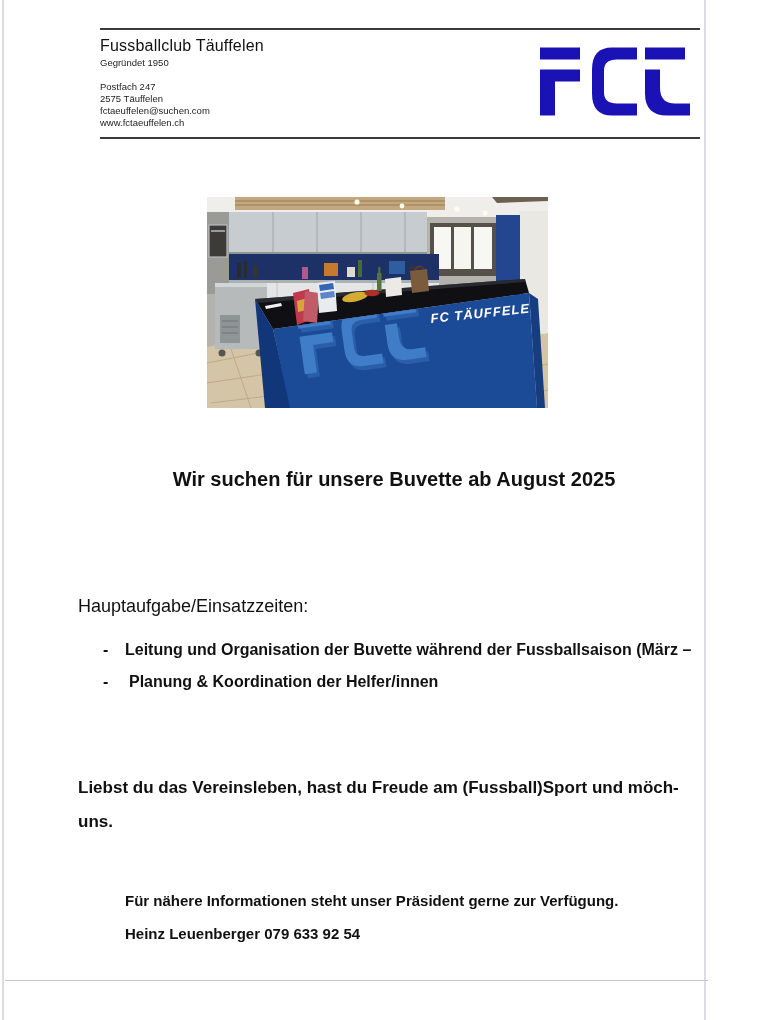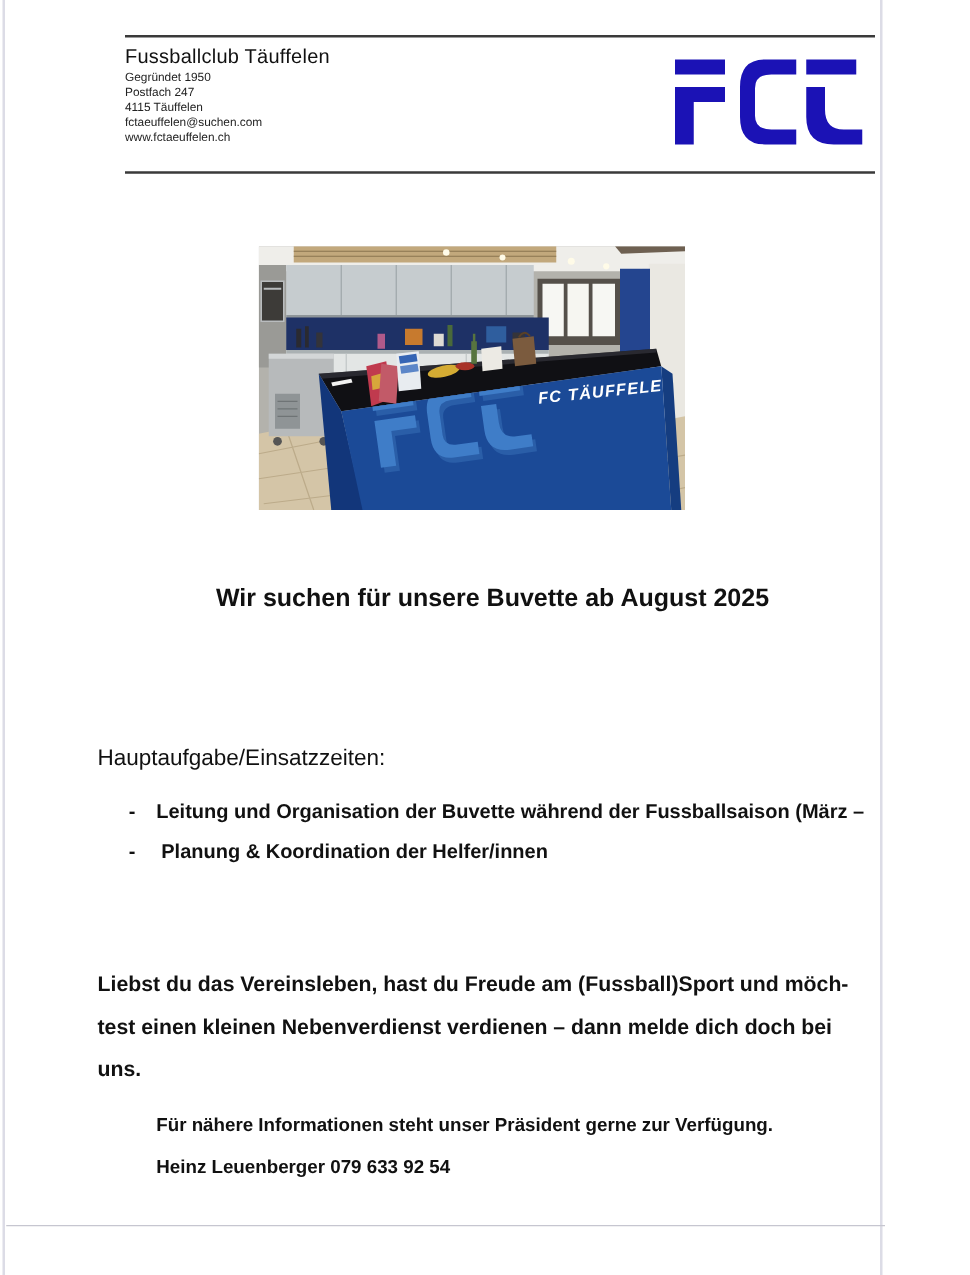--- a/index.html
+++ b/index.html
@@ -12,21 +12,21 @@
   .edge.left { left:2px; } .edge.right { right:2px; }
 
   .rule { position:absolute; left:100px; width:600px; background:#3a3a3a; }
   .rule.top { top:28px; height:2px; }
   .rule.mid { top:137px; height:2px; }
   .rule.bottom { left:5px; width:766px; top:980px; height:1px; background:#c6c6d0; }
 
   .letterhead { position:absolute; left:100px; top:36px; }
   .club-name { font-size:16px; line-height:20px; letter-spacing:0.2px; color:#111; }
   .founded  { font-size:9.5px; line-height:12px; margin-top:1px; color:#222; }
-  .address  { margin-top:0; font-size:9.5px; line-height:12px; color:#222; }
+  .address  { margin-top:12px; font-size:9.5px; line-height:12px; color:#222; }
   .address span { display:block; }
 
   .logo { position:absolute; left:540px; top:47px; width:150px; height:69px; }
 
   .photo { position:absolute; left:207px; top:197px; width:341px; height:211px; }
   .photo svg { display:block; }
 
   .title {
     position:absolute; left:78px; top:457px; width:632px;
     text-align:center; font-weight:700; font-size:20px; line-height:45px; color:#111;
@@ -65,21 +65,21 @@
   <div class="edge left"></div>
   <div class="edge right"></div>
 
   <div class="rule top"></div>
 
   <div class="letterhead">
     <div class="club-name">Fussballclub Täuffelen</div>
     <div class="founded">Gegründet 1950</div>
     <div class="address">
       <span>Postfach 247</span>
-      <span>4115 Täuffelen</span>
+      <span>2575 Täuffelen</span>
       <span>fctaeuffelen@suchen.com</span>
       <span>www.fctaeuffelen.ch</span>
     </div>
   </div>
 
   <svg class="logo" viewBox="0 0 150 68" xmlns="http://www.w3.org/2000/svg">
     <defs>
       <g id="fct-glyph">
         <path d="M0 0H40V12H0Z"></path>
         <path d="M0 22H40V34H15V68H0Z"></path>
@@ -217,21 +217,20 @@
     <div class="bullet second">
       <span class="dash">-</span>
       <span class="bullet-text">
         <span class="bl">Planung &amp; Koordination der Helfer/innen</span>
       </span>
     </div>
   </div>
 
   <div class="paragraph">
     <span>Liebst du das Vereinsleben, hast du Freude am (Fussball)Sport und möch-</span>
-    <span>test einen kleinen Nebenverdienst verdienen – dann melde dich doch bei</span>
     <span>uns.</span>
   </div>
 
   <div class="contact">
     <span>Für nähere Informationen steht unser Präsident gerne zur Verfügung.</span>
     <span>Heinz Leuenberger 079 633 92 54</span>
   </div>
 
   <div class="rule bottom"></div>
 </div>

